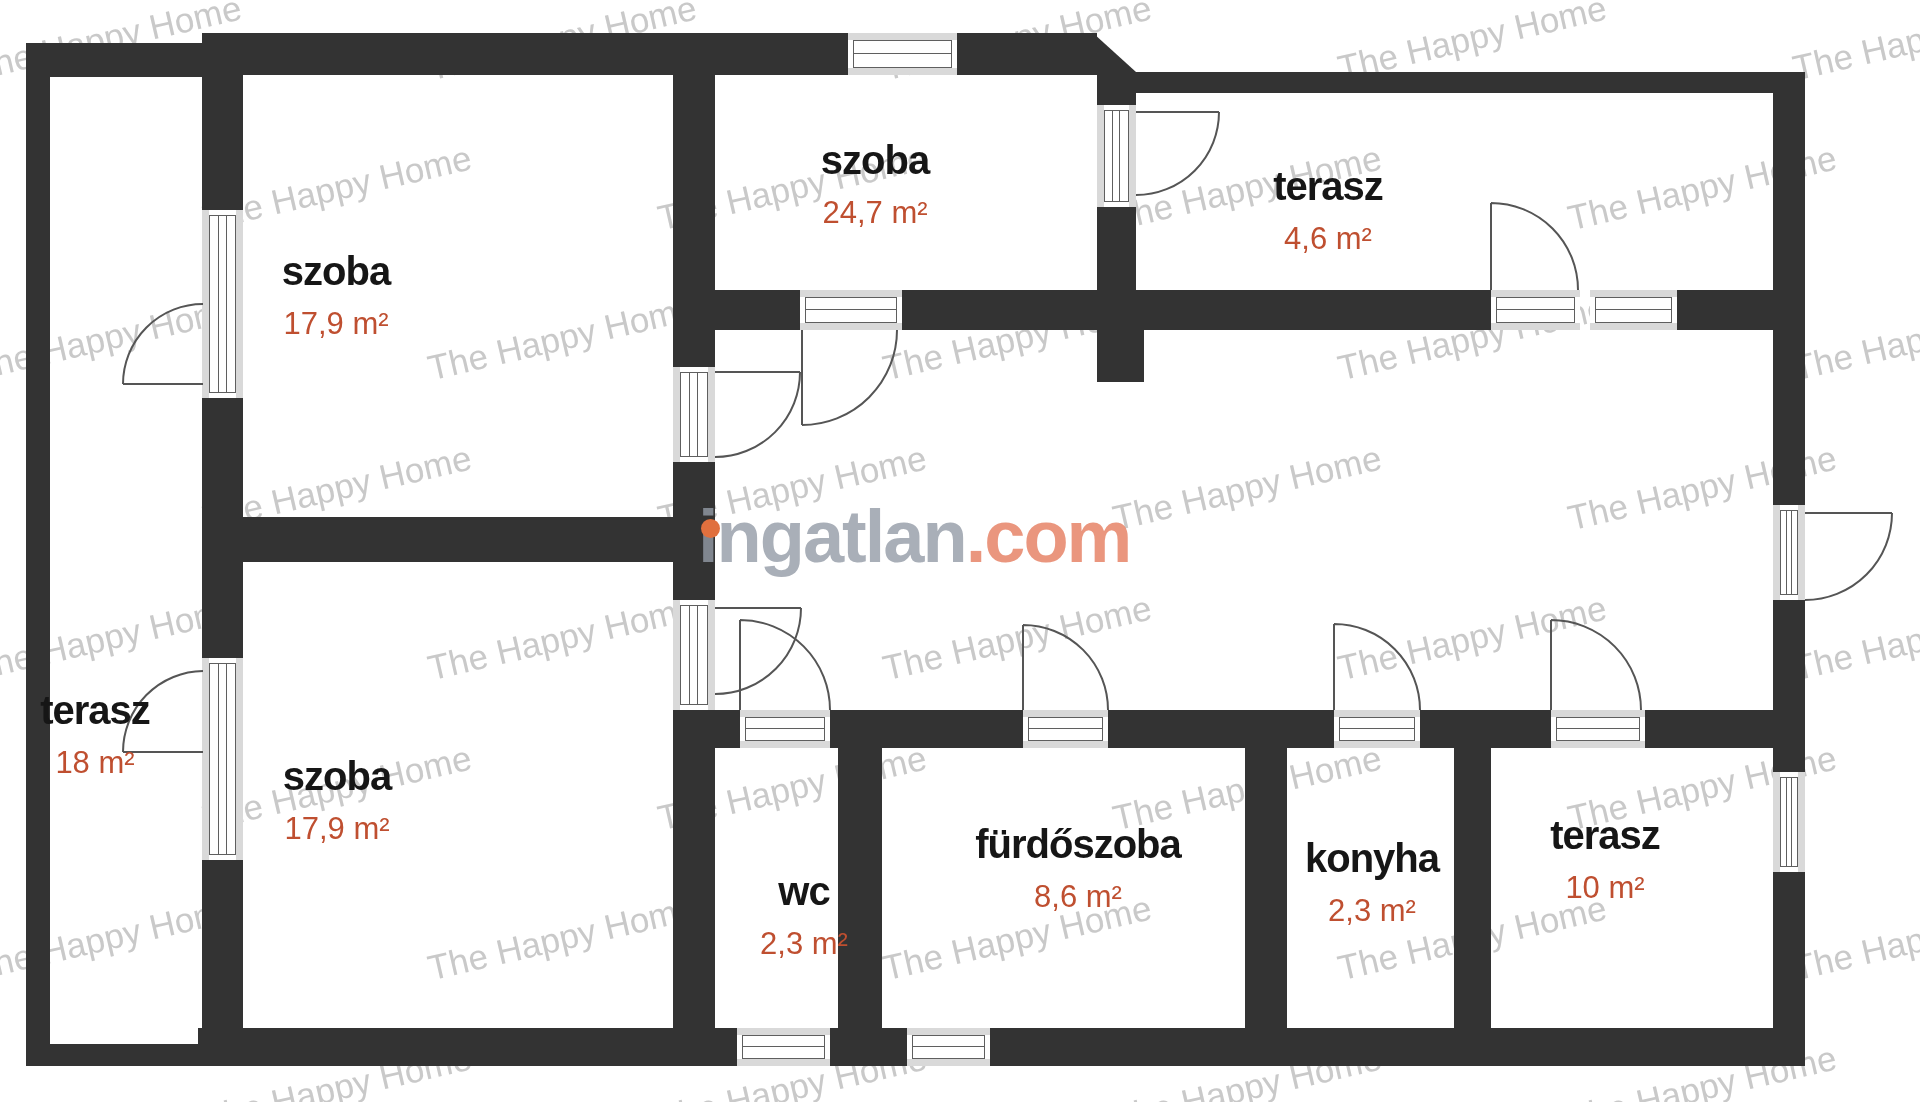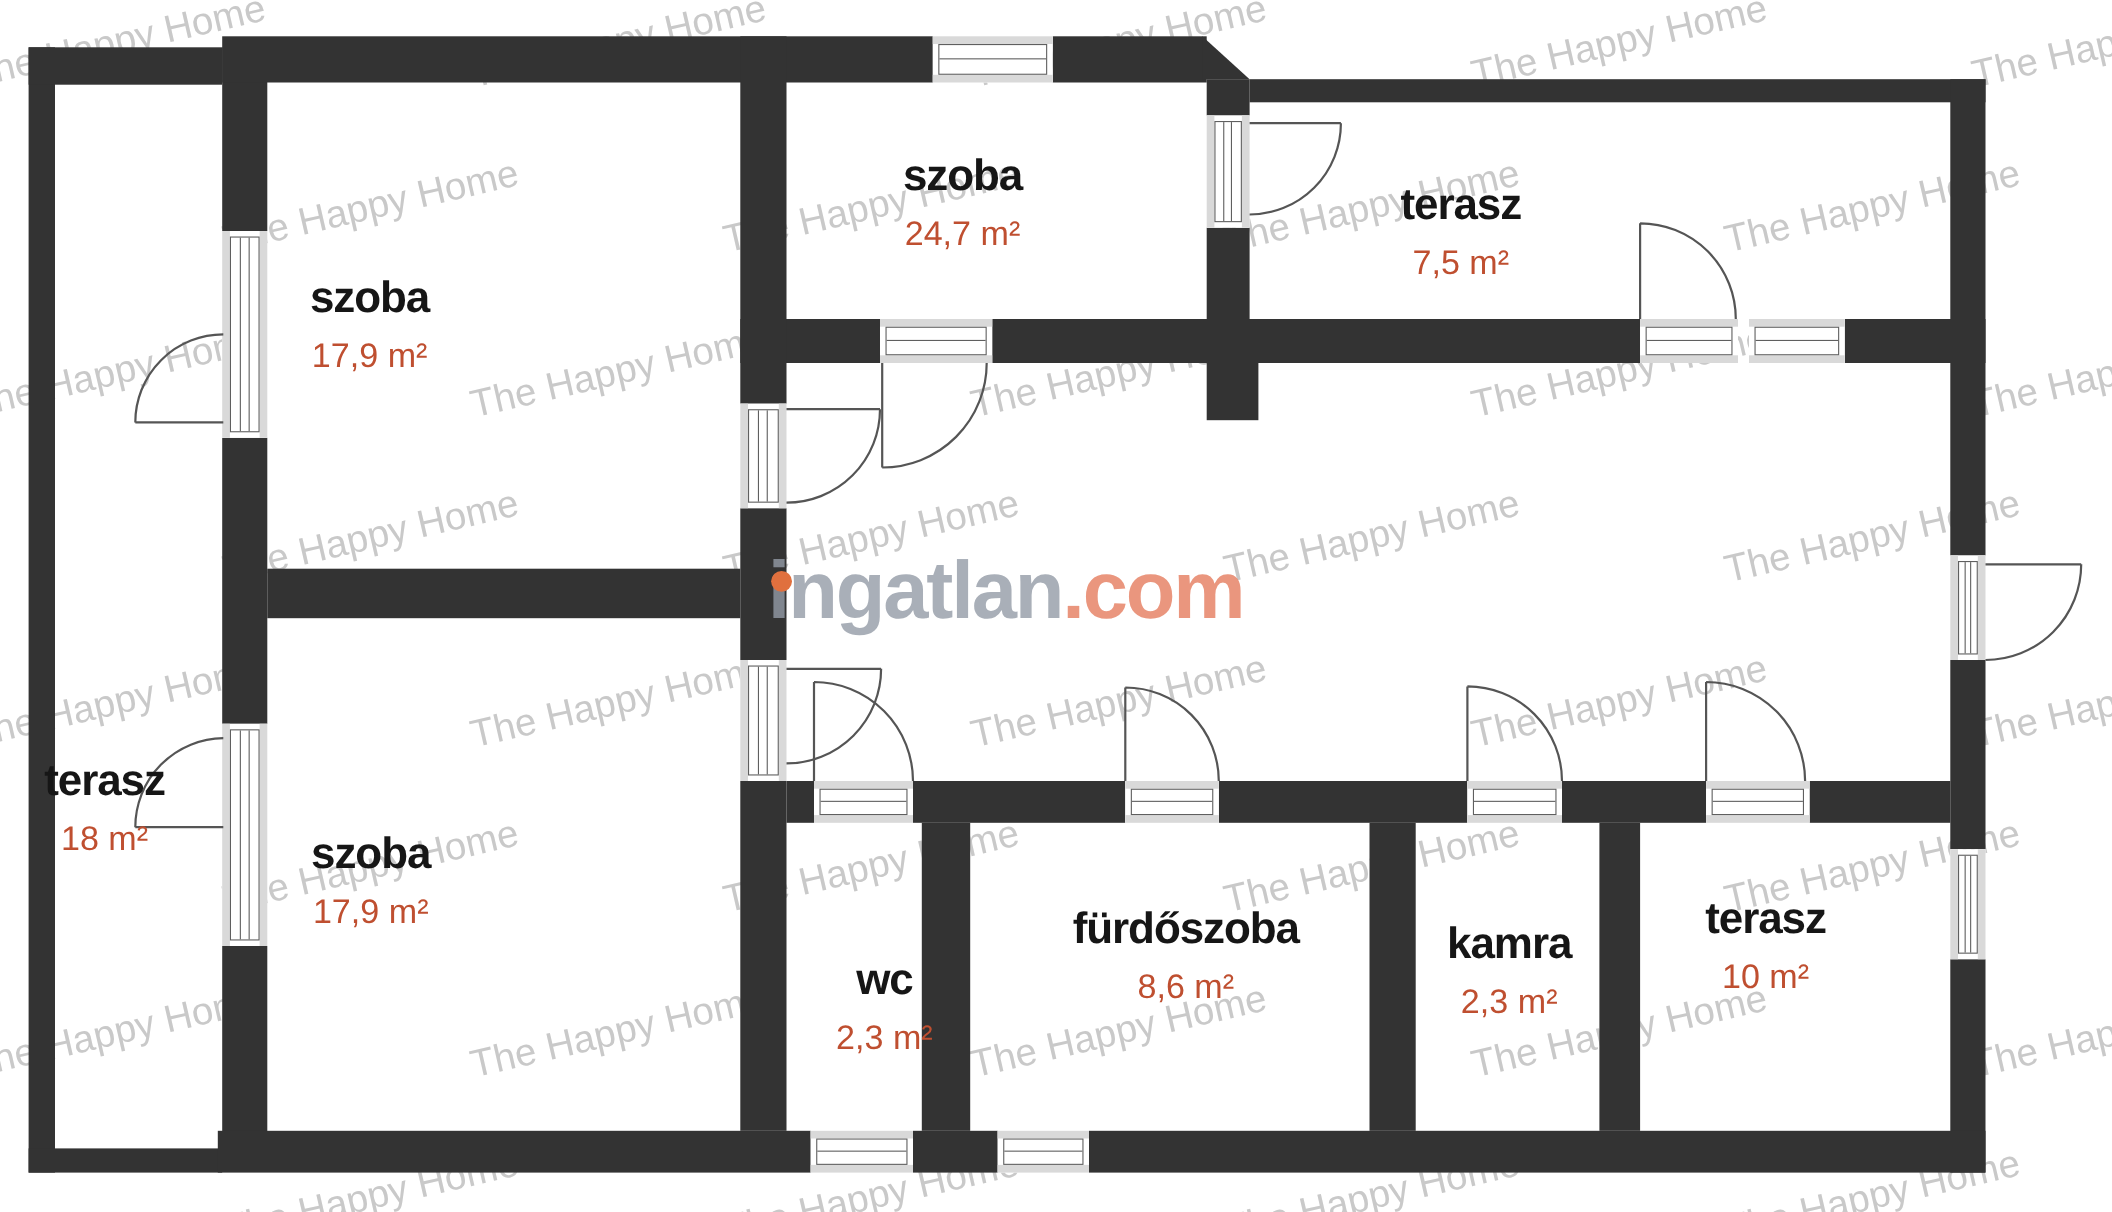--- a/index.html
+++ b/index.html
@@ -232,40 +232,40 @@
   <div class="room-label" style="left:336px;top:251px;">
     <span class="room-name">szoba</span>
     <span class="room-area">17,9 m²</span>
   </div>
   <div class="room-label" style="left:875px;top:140px;">
     <span class="room-name">szoba</span>
     <span class="room-area">24,7 m²</span>
   </div>
   <div class="room-label" style="left:1328px;top:166px;">
     <span class="room-name">terasz</span>
-    <span class="room-area">7,5 m²</span>
+    <span class="room-area">4,6 m²</span>
   </div>
   <div class="room-label" style="left:95px;top:690px;">
     <span class="room-name">terasz</span>
     <span class="room-area">18 m²</span>
   </div>
   <div class="room-label" style="left:337px;top:756px;">
     <span class="room-name">szoba</span>
     <span class="room-area">17,9 m²</span>
   </div>
   <div class="room-label" style="left:804px;top:871px;">
     <span class="room-name">wc</span>
     <span class="room-area">2,3 m²</span>
   </div>
   <div class="room-label" style="left:1078px;top:824px;">
     <span class="room-name">fürdőszoba</span>
     <span class="room-area">8,6 m²</span>
   </div>
   <div class="room-label" style="left:1372px;top:838px;">
-    <span class="room-name">kamra</span>
+    <span class="room-name">konyha</span>
     <span class="room-area">2,3 m²</span>
   </div>
   <div class="room-label" style="left:1605px;top:815px;">
     <span class="room-name">terasz</span>
     <span class="room-area">10 m²</span>
   </div>
 
 </div>
 
 </body></html>

